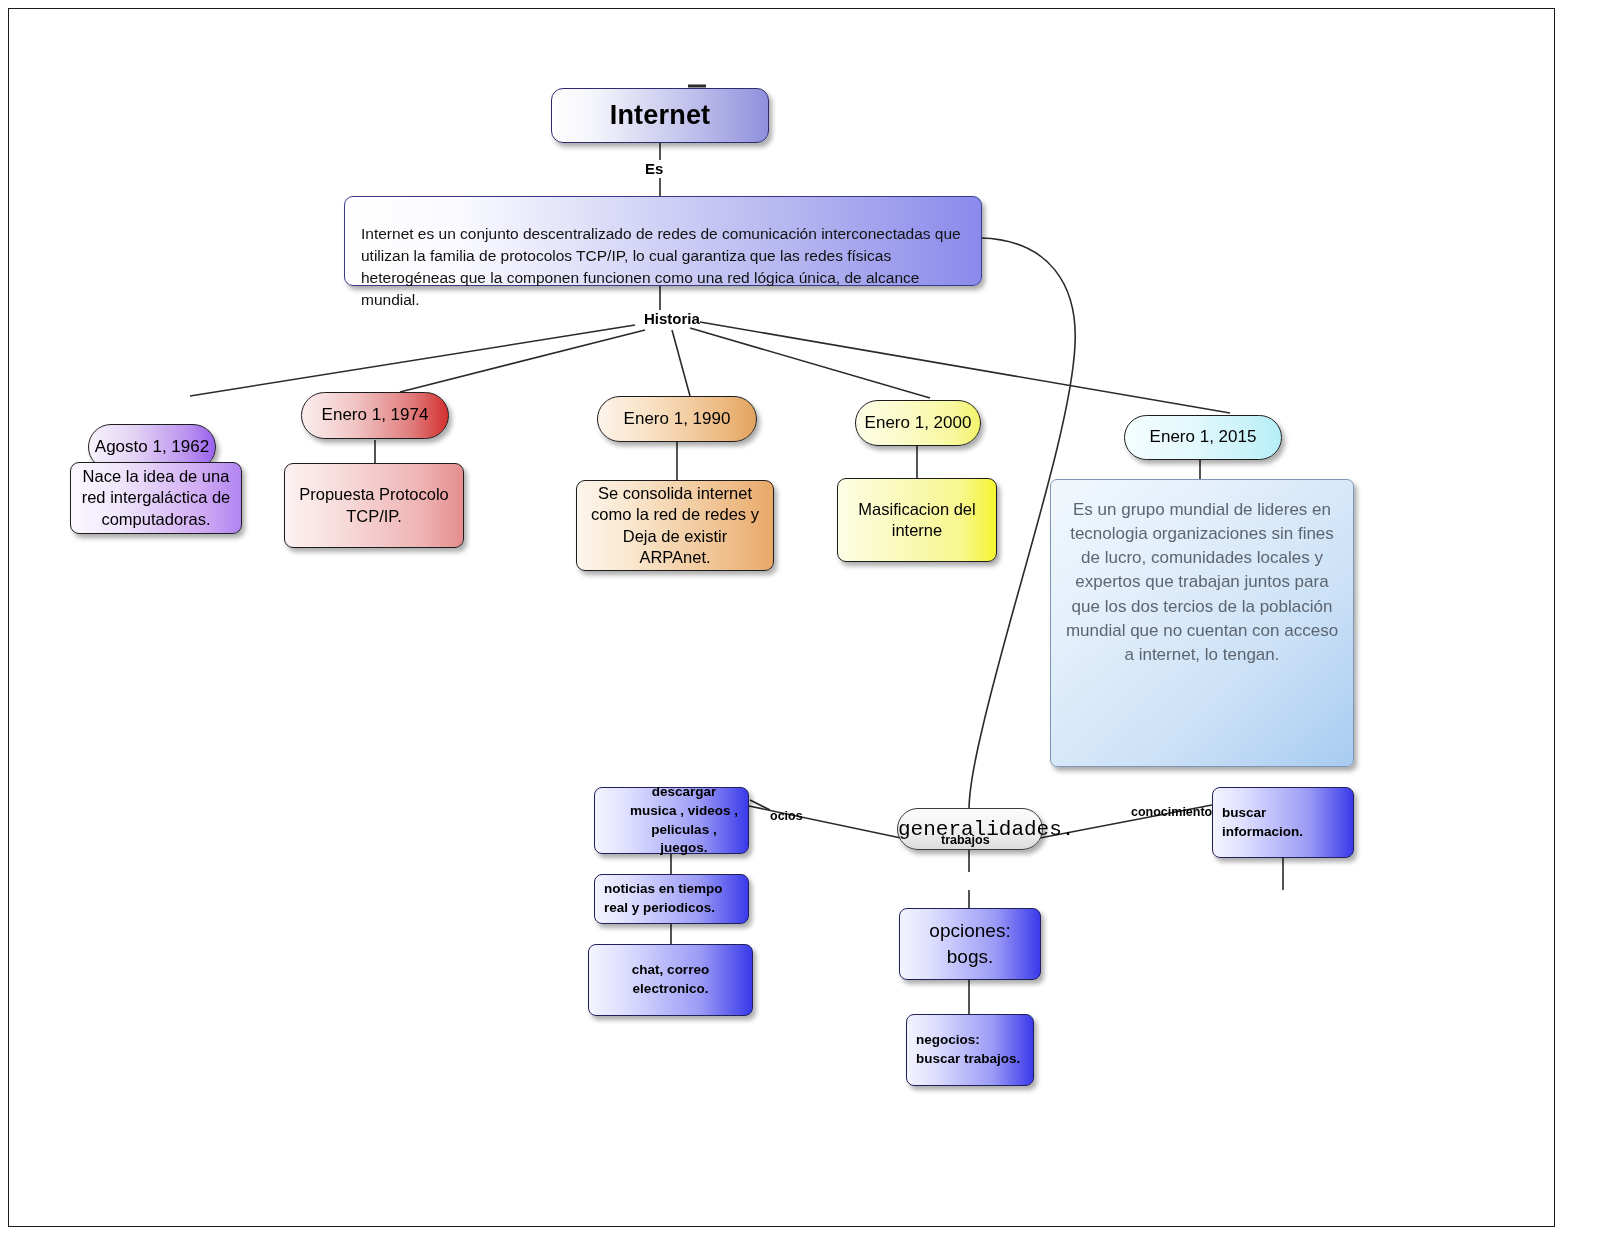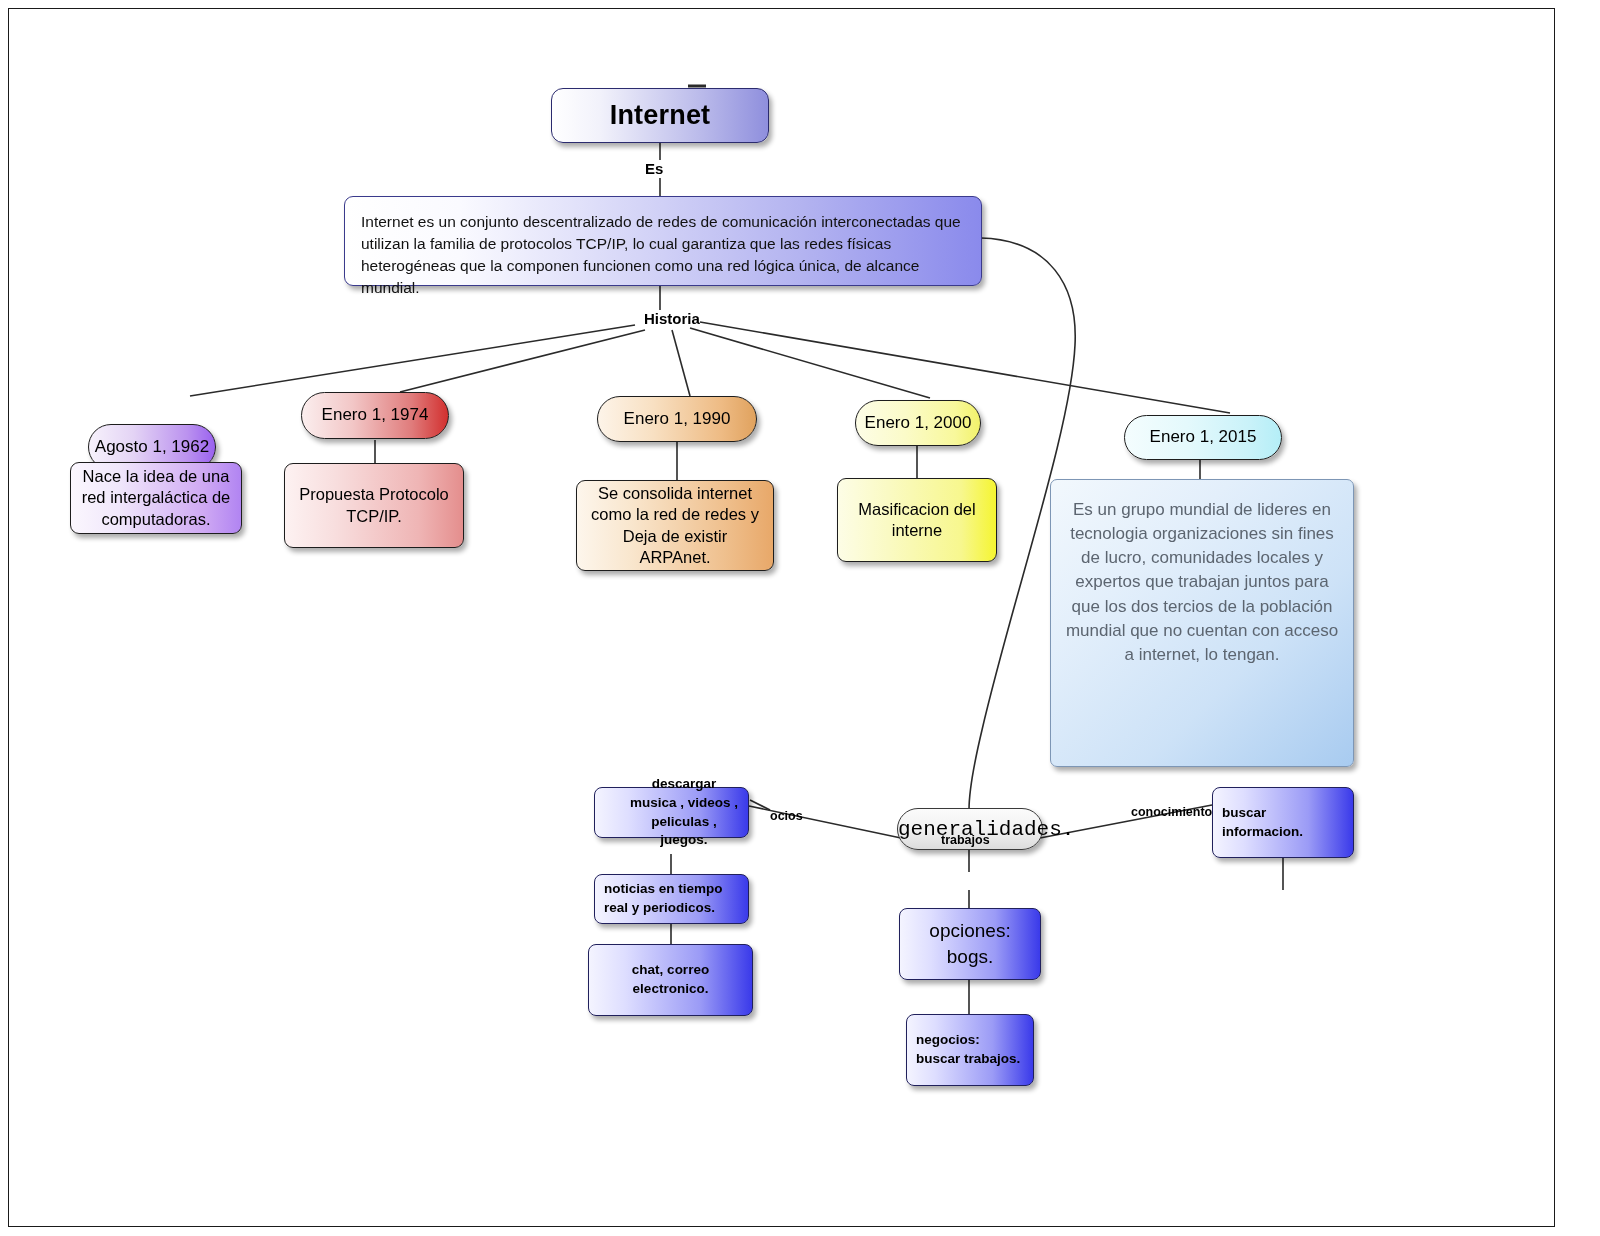--- a/index.html
+++ b/index.html
@@ -36,21 +36,21 @@
     font-size:27px;font-weight:bold;color:#000;text-align:center;
     letter-spacing:0.2px;
   }
 
   
   .n-desc{
     border:1px solid #3a3a8c;
     border-radius:9px;
     background:linear-gradient(to right,#ffffff 0%,#fafaff 18%,#b3b3f0 72%,#8a8aec 100%);
     color:#111;font-size:15.5px;line-height:1.42;text-align:left;
-    padding:14px 14px 10px 16px;
+    padding:26px 14px 10px 16px;
     align-items:flex-start;
   }
 
   
   .pill{
     border:1px solid #1d1d1d;
     border-radius:999px;
     font-size:17px;color:#000;text-align:center;line-height:1.2;
   }
   .pill-1962{background:linear-gradient(to right,#f7f2fc 0%,#e4d4f5 35%,#bb92ef 78%,#9a62ef 100%);margin-top:28px;}
@@ -203,21 +203,21 @@
   </div>
 
   <div class="node n-gen shadowed" style="left:897px;top:808px;width:146px;height:42px;font-family:Liberation Mono, monospace;">
     <span class="txt">generalidades.</span>
   </div>
 
   <div class="edge-label" style="left:770px;top:809px;">ocios</div>
   <div class="edge-label" style="left:1131px;top:805px;">conocimiento</div>
   <div class="edge-label" style="left:941px;top:833px;">trabajos</div>
 
-  <div class="node blue shadowed" style="left:594px;top:787px;width:155px;height:51px;padding-left:34px;">
+  <div class="node blue shadowed" style="left:594px;top:787px;width:155px;height:67px;padding-left:34px;">
     <span class="txt">descargar musica , videos , peliculas , juegos.</span>
   </div>
   <div class="node blue shadowed left-align" style="left:594px;top:874px;width:155px;height:50px;">
     <span class="txt">noticias en tiempo real y periodicos.</span>
   </div>
   <div class="node blue shadowed" style="left:588px;top:944px;width:165px;height:72px;">
     <span class="txt">chat, correo electronico.</span>
   </div>
 
   <div class="node blue plain shadowed" style="left:899px;top:908px;width:142px;height:72px;justify-content:flex-end;">

